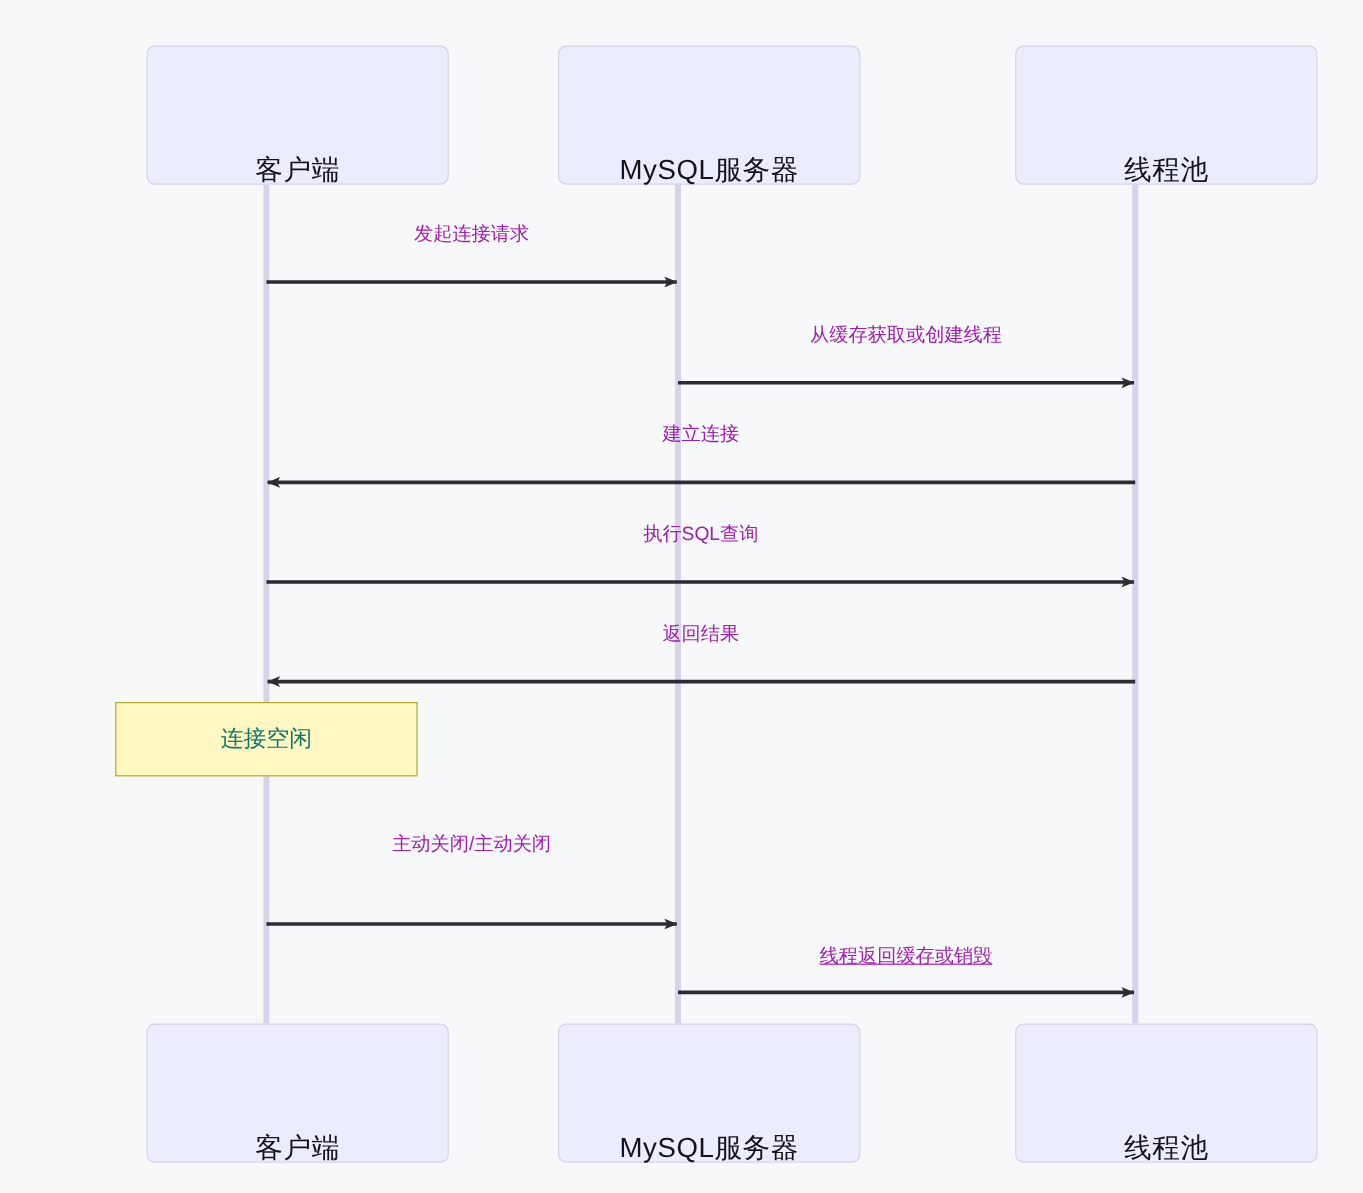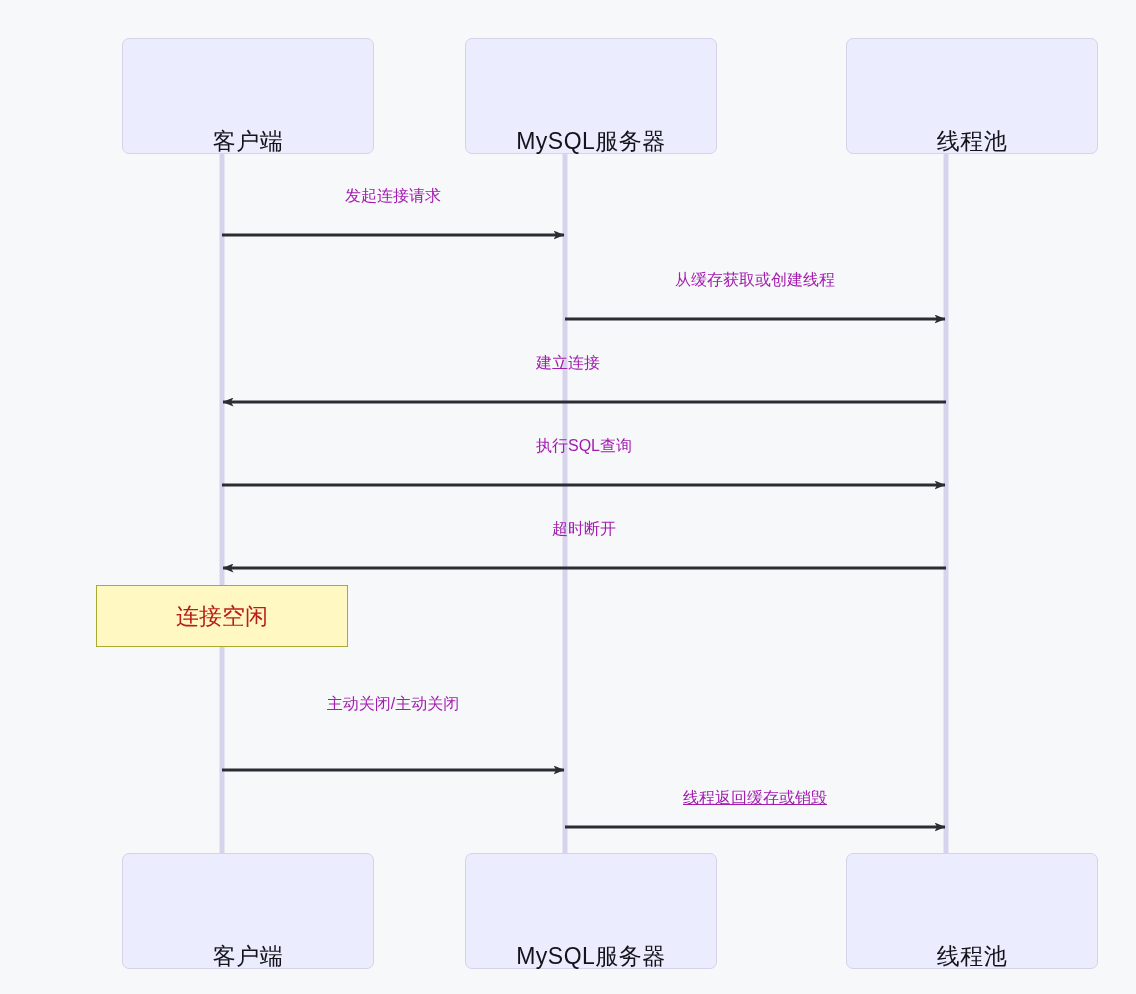--- a/index.html
+++ b/index.html
@@ -50,22 +50,22 @@
   .note-box {
     position: absolute;
     box-sizing: border-box;
     background: #fff8c3;
     border: 1.6px solid #aaaa33;
     display: flex;
     align-items: center;
     justify-content: center;
   }
   .note-label {
-    font-size: 23px;
-    color: #b91c1c;
+    font-size: 19px;
+    color: #0f766e;
     white-space: nowrap;
   }
   
   .msg-label {
     position: absolute;
     font-size: 16px;
     color: #a21caf;
     white-space: nowrap;
     transform: translateX(-50%);
     line-height: 1;
@@ -129,23 +129,23 @@
         <span class="actor-label">MySQL服务器</span>
       </div>
       <div class="actor-box" style="left: 820px; top: 853px; width: 252px; height: 116px;">
         <span class="actor-label">线程池</span>
       </div>
     </div>
 
   <div id="msg-labels">
       <div class="msg-label" style="left: 393px; top: 188px;">发起连接请求</div>
       <div class="msg-label" style="left: 755px; top: 272px;">从缓存获取或创建线程</div>
-      <div class="msg-label" style="left: 568px; top: 355px;">建立连接</div>
+      <div class="msg-label" style="left: 584px; top: 355px;">建立连接</div>
       <div class="msg-label" style="left: 584px; top: 438px;">执行SQL查询</div>
-      <div class="msg-label" style="left: 584px; top: 521px;">超时断开</div>
+      <div class="msg-label" style="left: 584px; top: 521px;">返回结果</div>
       <div class="msg-label" style="left: 393px; top: 696px;">主动关闭/主动关闭</div>
       <div class="msg-label" style="left: 755px; top: 790px; text-decoration: underline;">线程返回缓存或销毁</div>
     </div>
 
   <div class="note-box" id="note-box" style="left: 96px; top: 585px; width: 252px; height: 62px;">
     <span class="note-label">连接空闲</span>
   </div>
 
 
 </div>

